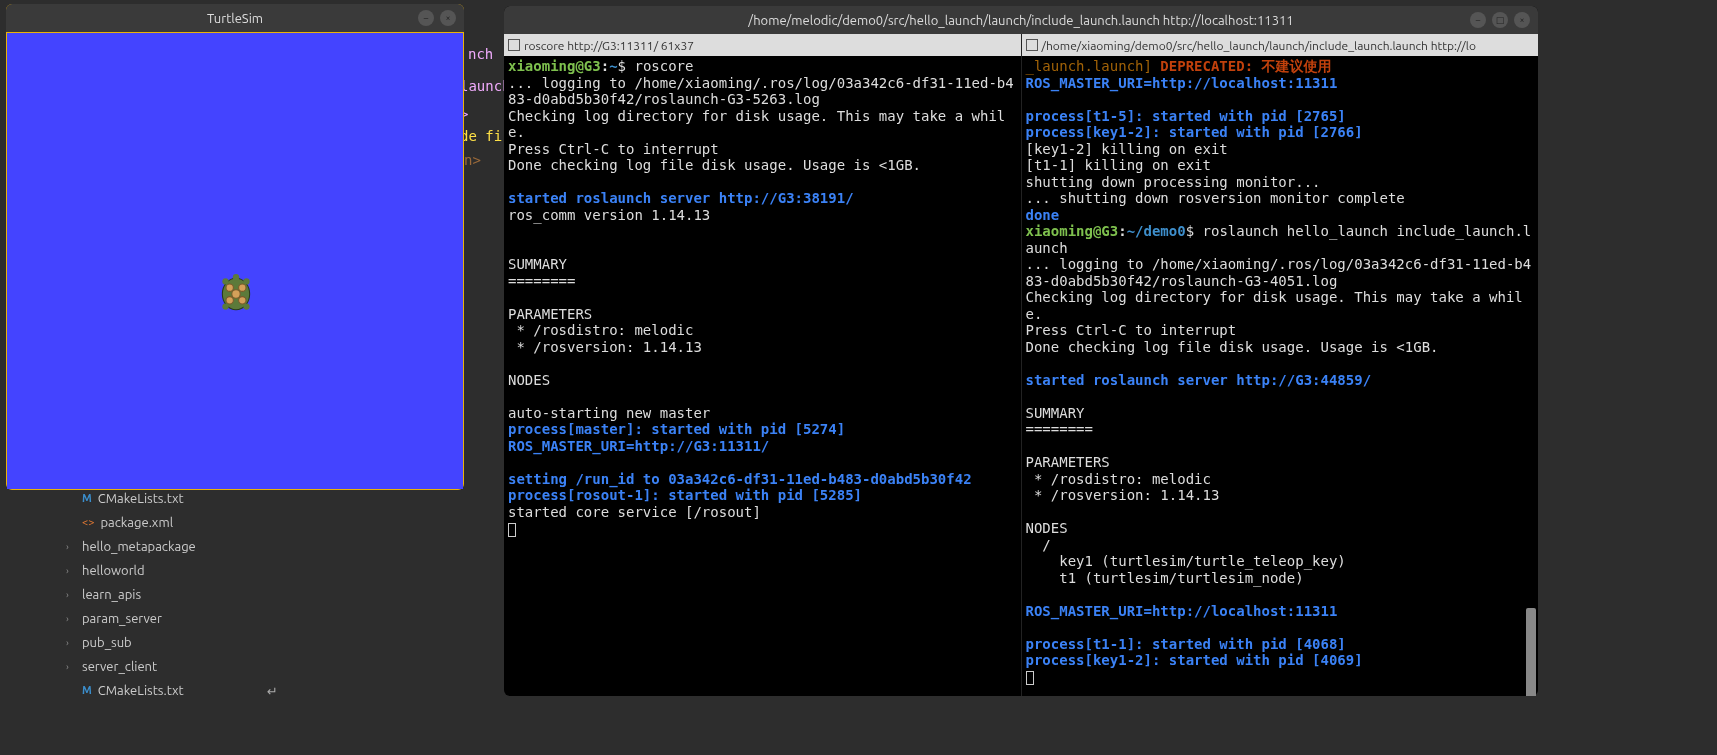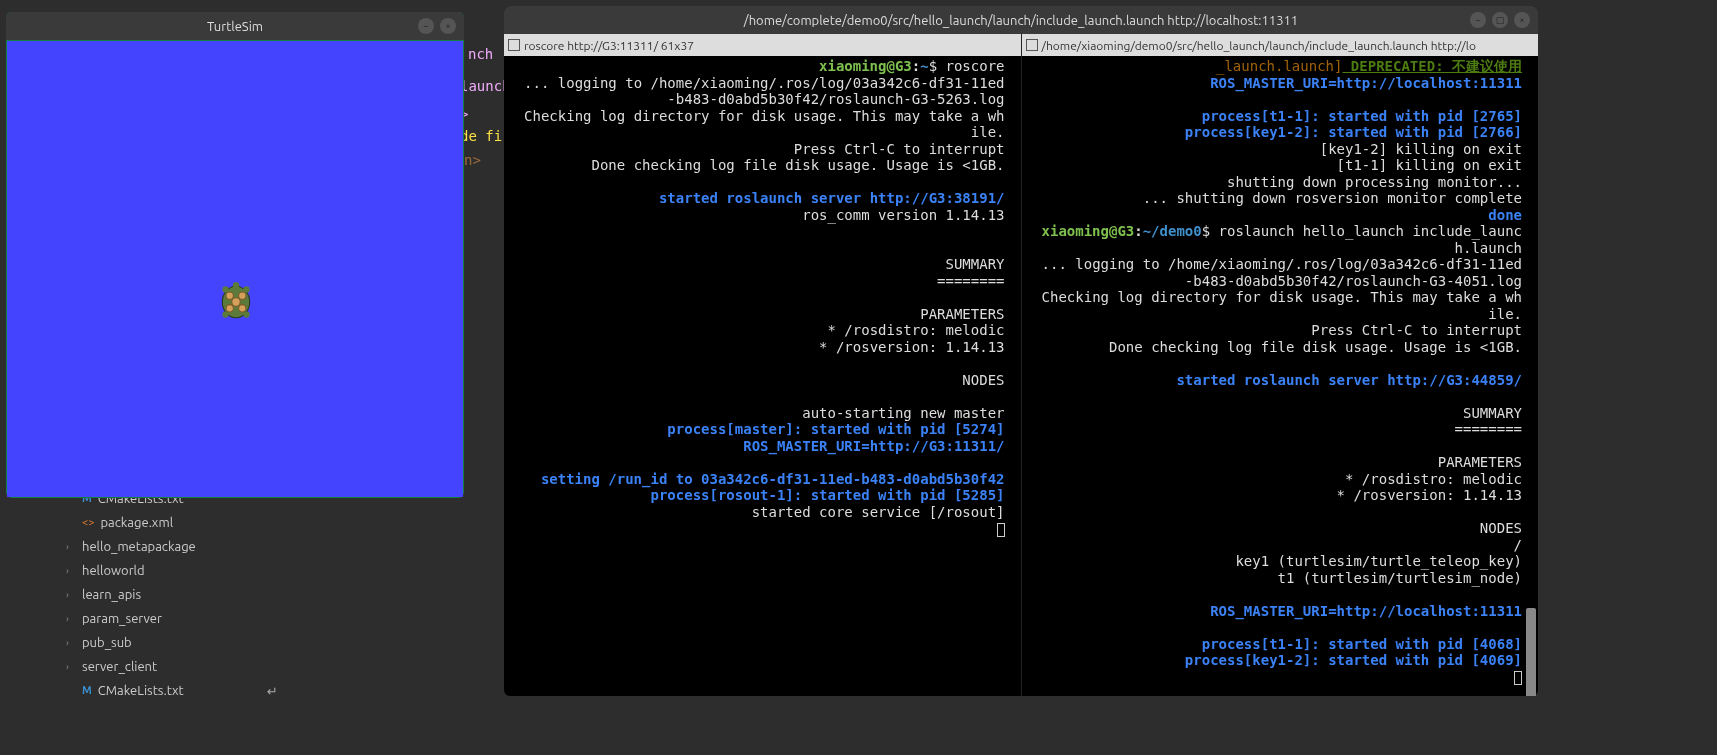--- a/index.html
+++ b/index.html
@@ -38,23 +38,23 @@
   align-items: center;
   justify-content: center;
   font-size: 9px;
   color: #222;
 }
 
 
 .turtlesim-window {
   position: absolute;
   left: 6px;
-  top: 12px;
+  top: 4px;
   width: 458px;
-  background: #15803d;
+  background: #eab308;
   border-radius: 6px;
 }
 .turtlesim-canvas {
   width: 456px;
   height: 456px;
   background: #4444ff;
   position: relative;
   margin: 1px;
 }
 .turtle {
@@ -116,21 +116,20 @@
   height: 690px;
   background: #000;
   border-radius: 6px;
 }
 .terminal-window .titlebar {
   background: #3a3a3a;
 }
 .panes {
   display: flex;
   height: calc(100% - 28px);
-  text-align: right;
 }
 .pane {
   flex: 1;
   display: flex;
   flex-direction: column;
   min-width: 0;
 }
 .pane + .pane { border-left: 1px solid #222; }
 .tabbar {
   height: 22px;
@@ -145,36 +144,36 @@
   overflow: hidden;
 }
 .tab-icon {
   width: 12px;
   height: 12px;
   border: 1px solid #555;
   display: inline-block;
 }
 .term-body {
   flex: 1;
-  padding: 2px 16px;
+  padding: 2px 4px;
   font-family: "DejaVu Sans Mono", monospace;
   font-size: 14px;
   line-height: 16.5px;
   color: #ddd;
   white-space: pre-wrap;
   word-break: break-all;
   overflow: hidden;
   position: relative;
 }
 .prompt-user { color: #7ec04e; font-weight: bold; }
 .prompt-colon { color: #ddd; font-weight: bold; }
 .prompt-path { color: #3e8fcc; font-weight: bold; }
 .prompt-sym { color: #ddd; }
 .bold { font-weight: bold; color: #3b82f6; }
-.red { color: #4d7c0f; font-weight: bold; text-decoration: underline; }
+.red { color: #c2410c; font-weight: bold; }
 .yel { color: #a16207; }
 .cursor-block {
   display: inline-block;
   width: 8px;
   height: 14px;
   border: 1px solid #ccc;
   vertical-align: bottom;
 }
 .scrollbar {
   position: absolute;
@@ -258,21 +257,21 @@
       <ellipse cx="30" cy="8" rx="3" ry="3" fill="#5c7a3a"></ellipse>
       <ellipse cx="10" cy="32" rx="3" ry="3" fill="#5c7a3a"></ellipse>
       <ellipse cx="30" cy="32" rx="3" ry="3" fill="#5c7a3a"></ellipse>
       <circle cx="20" cy="4" r="3" fill="#5c7a3a"></circle>
     </svg>
   </div>
 </div>
 
 <div class="terminal-window">
   <div class="titlebar">
-    <span>/home/complete/demo0/src/hello_launch/launch/include_launch.launch http://localhost:11311</span>
+    <span>/home/melodic/demo0/src/hello_launch/launch/include_launch.launch http://localhost:11311</span>
     <div class="controls">
       <span class="win-btn">–</span>
       <span class="win-btn">□</span>
       <span class="win-btn">×</span>
     </div>
   </div>
   <div class="panes">
 
     <div class="pane">
       <div class="tabbar">
@@ -309,21 +308,21 @@
     </div>
 
     <div class="pane">
       <div class="tabbar">
         <span class="tab-icon"></span>
         <span>/home/xiaoming/demo0/src/hello_launch/launch/include_launch.launch http://lo</span>
       </div>
       <div class="term-body"><span class="yel">_launch.launch]</span><span class="red"> DEPRECATED: 不建议使用</span>
 <span class="bold">ROS_MASTER_URI=http://localhost:11311</span>
 
-<span class="bold">process[t1-1]: started with pid [2765]</span>
+<span class="bold">process[t1-5]: started with pid [2765]</span>
 <span class="bold">process[key1-2]: started with pid [2766]</span>
 <span>[key1-2] killing on exit</span>
 <span>[t1-1] killing on exit</span>
 <span>shutting down processing monitor...</span>
 <span>... shutting down rosversion monitor complete</span>
 <span class="bold">done</span>
 <span class="prompt-user">xiaoming@G3</span><span class="prompt-colon">:</span><span class="prompt-path">~/demo0</span><span class="prompt-sym">$ </span><span>roslaunch hello_launch include_launch.launch</span>
 <span>... logging to /home/xiaoming/.ros/log/03a342c6-df31-11ed-b483-d0abd5b30f42/roslaunch-G3-4051.log</span>
 <span>Checking log directory for disk usage. This may take a while.</span>
 <span>Press Ctrl-C to interrupt</span>

